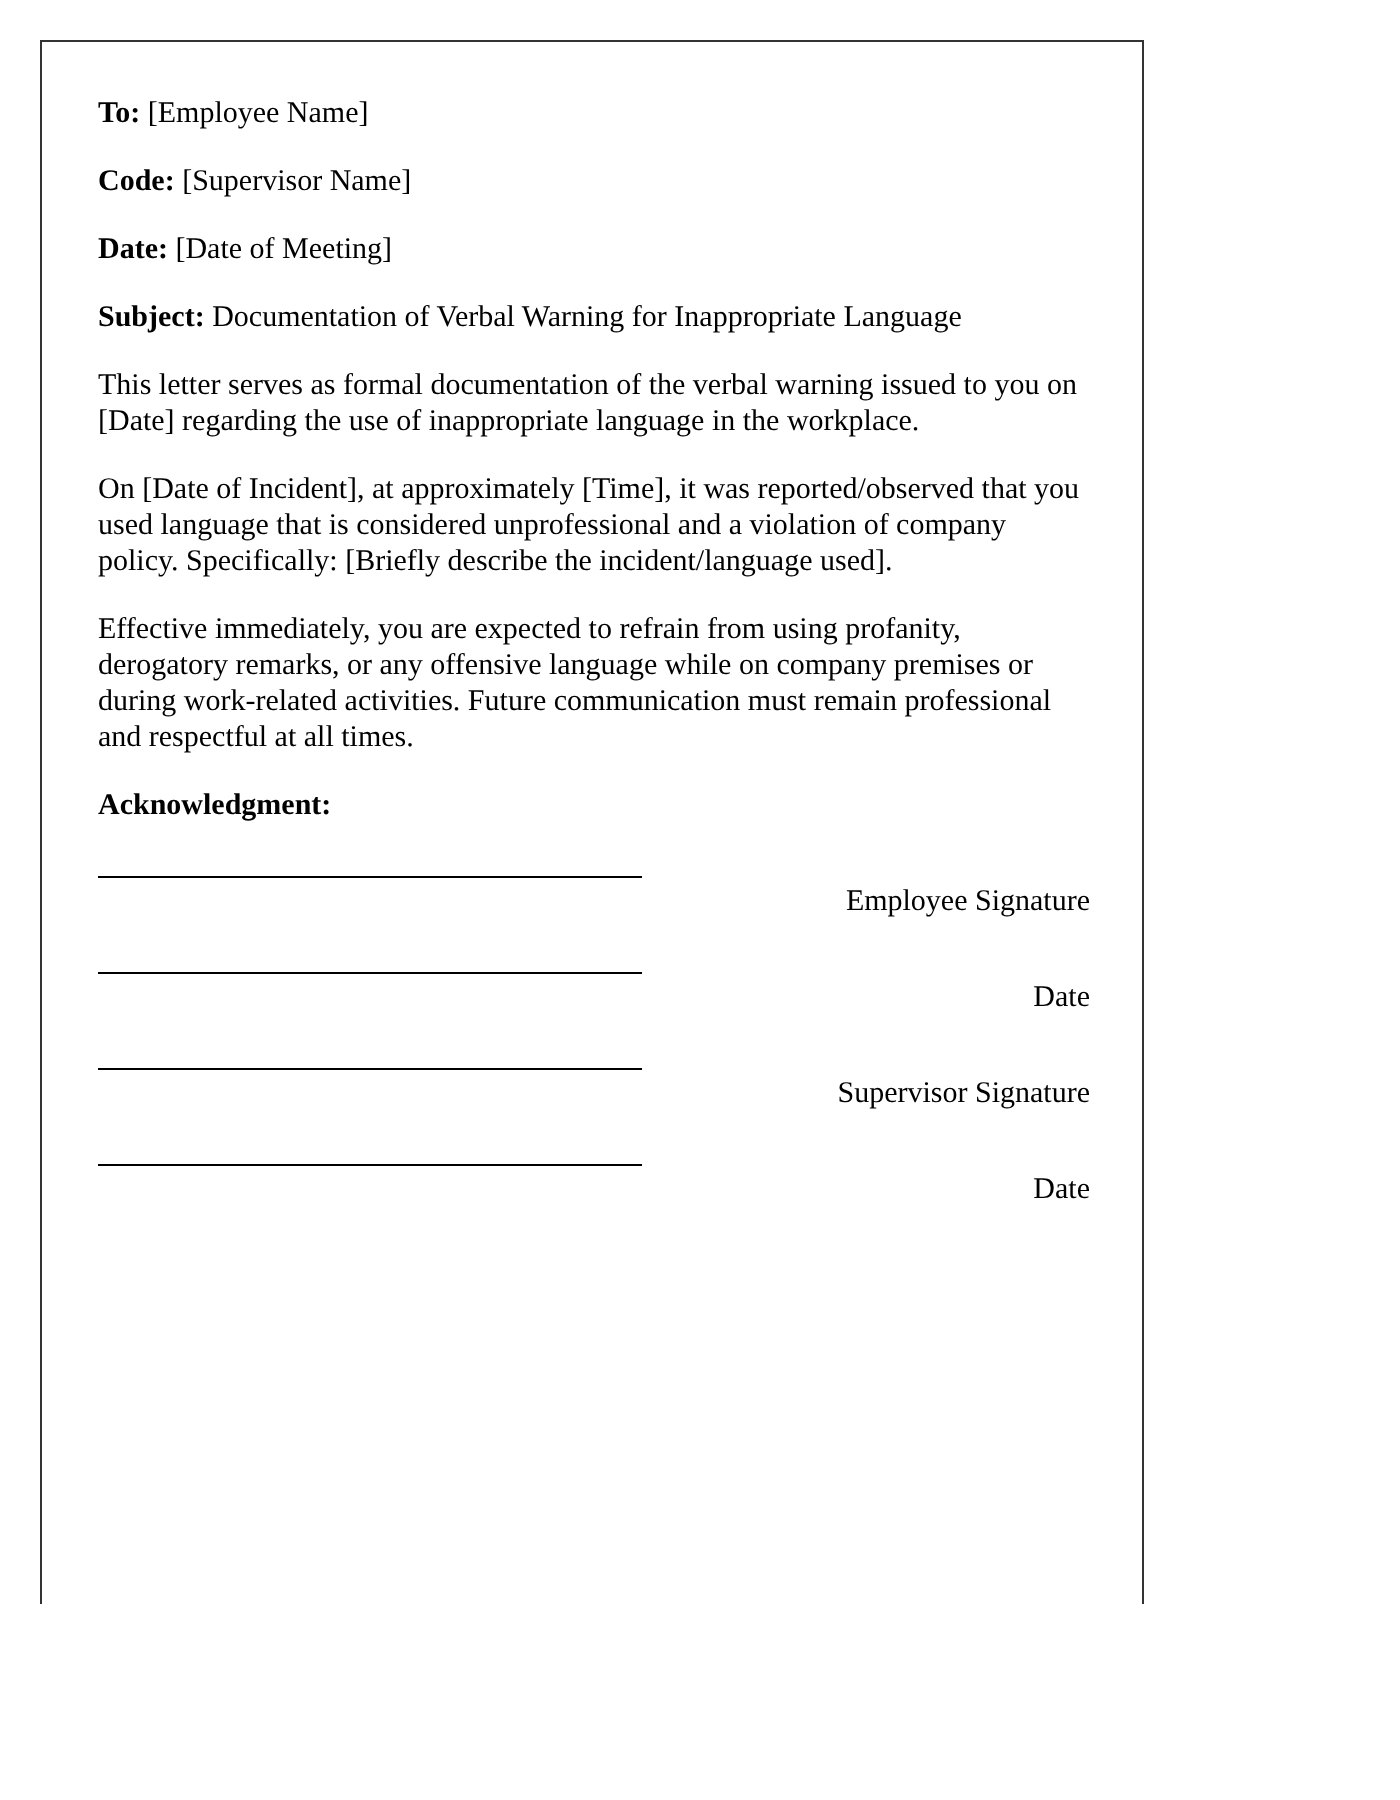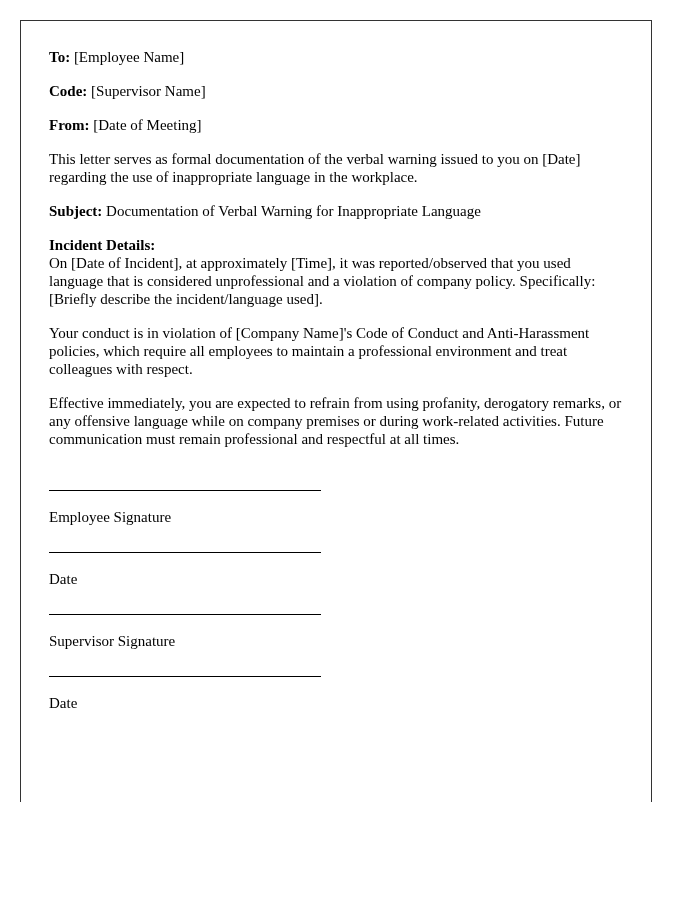--- a/index.html
+++ b/index.html
@@ -1,54 +1,55 @@
 <!DOCTYPE html>
 <html><head>
 <meta charset="utf-8">
 <style>
   html, body { margin: 0; padding: 0; background: #ffffff; }
   body { width: 700px; height: 900px; position: relative; overflow: hidden;
          font-family: "Liberation Serif", "DejaVu Serif", serif; font-size: 15px; color: #000; }
   .page {
-    position: absolute; left: 20px; top: 20px; width: 632px; height: 782px;
+    position: absolute; left: 20px; top: 20px; width: 552px; height: 782px;
     border-left: 1px solid #333; border-right: 1px solid #333; border-top: 1px solid #333;
     box-sizing: border-box; padding: 27px 26px 0 28px; overflow: hidden;
   }
   p { margin: 0 0 16px 0; line-height: 18px; }
   b { font-weight: bold; }
   .section { margin-bottom: 16px; line-height: 18px; }
   .section .h { font-weight: bold; display: block; }
   .sig-block { padding-top: 26px; }
   .line { width: 272px; border-bottom: 1px solid #000; height: 0; }
-  .sig-label { line-height: 18px; margin-top: 17px; }
+  .sig-label { line-height: 18px; margin-top: 3px; text-align: right; }
 </style>
 </head>
 <body>
 
 <div class="page">
   <p><b>To:</b> <span>[Employee Name]</span></p>
   <p><b>Code:</b> <span>[Supervisor Name]</span></p>
-  <p><b>From:</b> <span>[Date of Meeting]</span></p>
+  <p><b>Date:</b> <span>[Date of Meeting]</span></p>
+  <p><b>Subject:</b> <span>Documentation of Verbal Warning for Inappropriate Language</span></p>
+
   <p>This letter serves as formal documentation of the verbal warning issued to you on [Date] regarding the use of inappropriate language in the workplace.</p>
 
-  <p><b>Subject:</b> <span>Documentation of Verbal Warning for Inappropriate Language</span></p>
-
   <div class="section">
-    <span class="h">Incident Details:</span>
     <span>On [Date of Incident], at approximately [Time], it was reported/observed that you used language that is considered unprofessional and a violation of company policy. Specifically: [Briefly describe the incident/language used].</span>
   </div>
   <div class="section">
-    <span>Your conduct is in violation of [Company Name]'s Code of Conduct and Anti-Harassment policies, which require all employees to maintain a professional environment and treat colleagues with respect.</span>
   </div>
   <div class="section">
     <span>Effective immediately, you are expected to refrain from using profanity, derogatory remarks, or any offensive language while on company premises or during work-related activities. Future communication must remain professional and respectful at all times.</span>
   </div>
   <div class="section">
   </div>
 
+  <div class="section" style="margin-bottom:0">
+    <span class="h">Acknowledgment:</span>
+  </div>
 
   <div class="sig-block">
     <div class="line"></div>
     <div class="sig-label">Employee Signature</div>
   </div>
   <div class="sig-block">
     <div class="line"></div>
     <div class="sig-label">Date</div>
   </div>
   <div class="sig-block">

